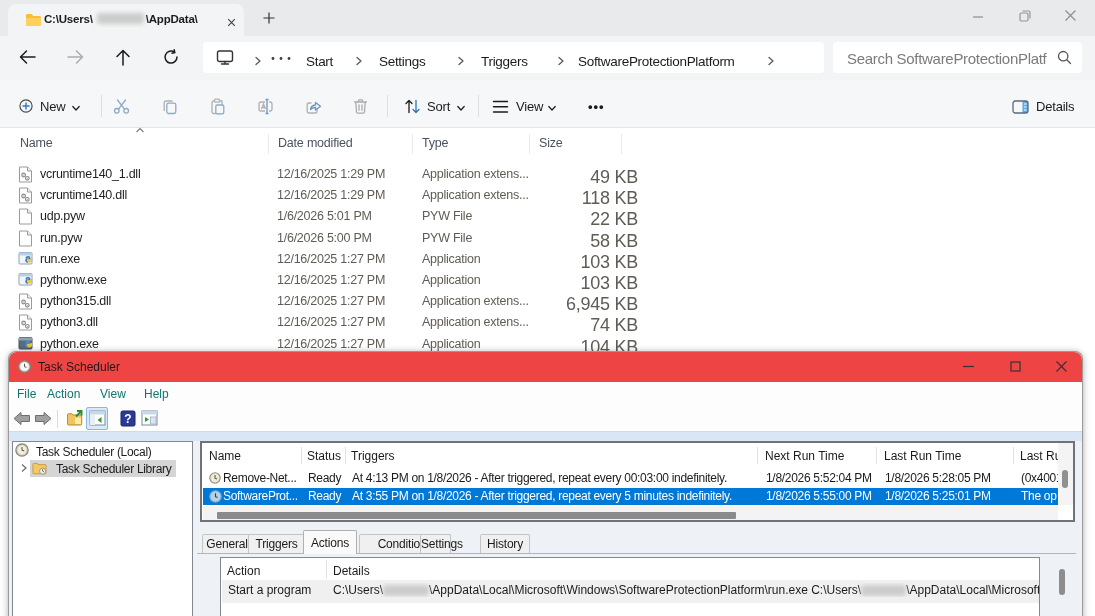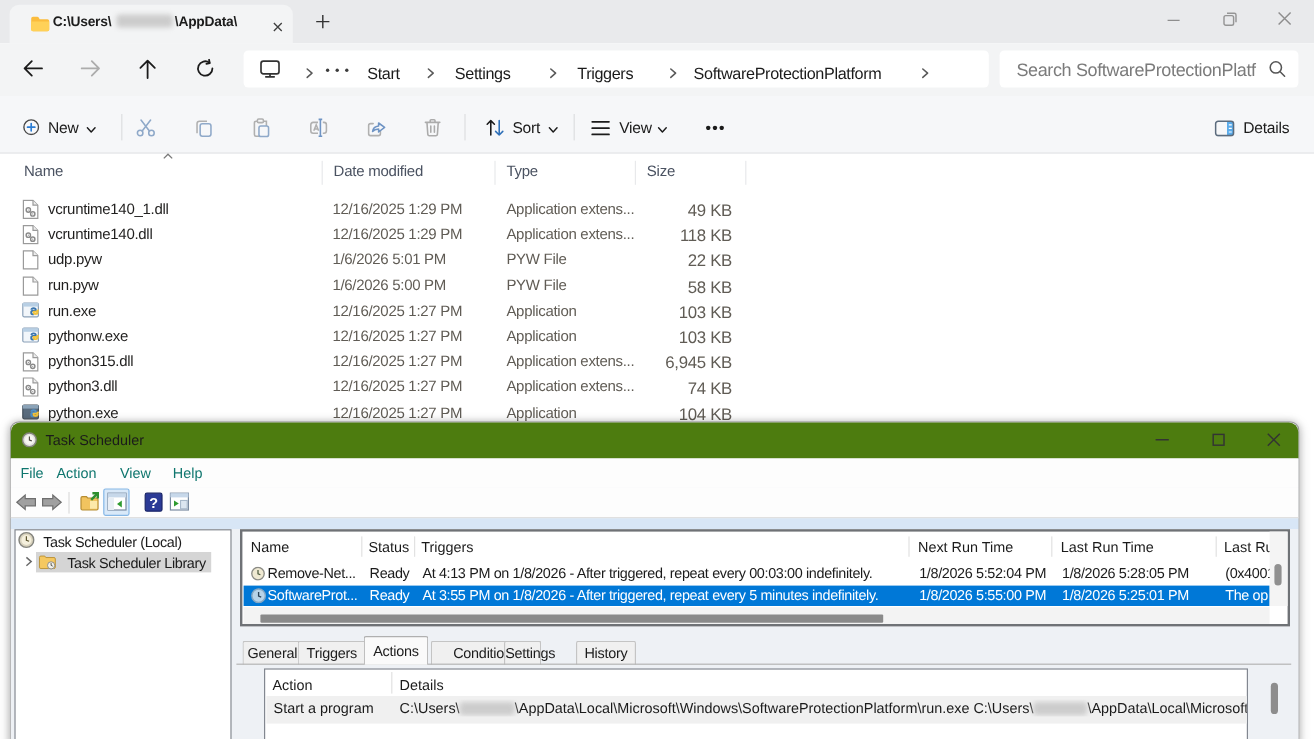--- a/index.html
+++ b/index.html
@@ -21,26 +21,26 @@
 .chev{position:absolute;top:14px;width:10px;height:10px;color:#5a5a5a}
 .cmdtxt{position:absolute;top:99px;font-size:13px;color:#1b1b1b;letter-spacing:-.2px}
 .hsep{position:absolute;top:95px;width:1px;height:22px;background:#dcdee0}
 
 .colhead{position:absolute;top:136px;font-size:12.5px;color:#4a5261;letter-spacing:-.2px}
 .coldiv{position:absolute;top:134px;width:1px;height:20px;background:#e8e9eb}
 .frow{position:absolute;left:0;width:1095px;height:21px}
 .frow .nm{position:absolute;left:40px;top:3px;font-size:12.5px;color:#201f1e;letter-spacing:-.25px}
 .frow .dt{position:absolute;left:277px;top:3px;font-size:12.5px;color:#605c55;letter-spacing:-.25px}
 .frow .ty{position:absolute;left:422px;top:3px;font-size:12.5px;color:#605c55;letter-spacing:-.25px}
-.frow .sz{position:absolute;left:470px;top:3px;width:140px;text-align:right;font-size:14px;color:#605c55;letter-spacing:-.25px}
+.frow .sz{position:absolute;left:498px;top:3px;width:140px;text-align:right;font-size:18px;color:#605c55;letter-spacing:-.25px}
 .frow svg{position:absolute;left:18px;top:2px}
 .blur{display:inline-block;height:11px;background:#cccccc;border-radius:3px;filter:blur(2px);vertical-align:middle}
 
 #ts{left:8px;top:351px;width:1075px;height:270px;background:#eef1f5;border:1px solid #9a9a9a;border-bottom:none;border-radius:8px 8px 0 0;box-shadow:0 0 5px rgba(0,0,0,.16), 0 2px 10px rgba(0,0,0,.18)}
-#tstitle{left:0;top:0;width:1073px;height:30px;background:#4d7c0f;border-radius:8px 8px 0 0}
+#tstitle{left:0;top:0;width:1073px;height:30px;background:#ef4444;border-radius:8px 8px 0 0}
 #tstitle .t{position:absolute;left:29px;top:8px;font-size:12px;color:#1b1b1b}
 #tsmenu{left:0;top:30px;width:1073px;height:24px;background:#fdfdfd}
 #tsmenu span{position:absolute;top:5px;font-size:12px;color:#0f766e}
 #tstools{left:0;top:54px;width:1073px;height:26px;background:#fdfdfd;border-bottom:1px solid #d9d9d9}
 #bluestrip{left:0;top:80px;width:1073px;height:9px;background:#d8e6f6}
 #tree{left:3px;top:89px;width:181px;height:181px;background:#fff;border:1px solid #828790}
 #tasklist{left:191px;top:89px;width:875px;height:81px;background:#fff;border:2px solid #6f7276}
 #tabsrow{left:188px;top:176px;width:879px;height:26px}
 #detailbox{left:211px;top:205px;width:820px;height:70px;background:#fff;border:1px solid #828790}
 .tstab{position:absolute;top:6px;height:20px;font-size:12px;color:#1b1b1b;padding-top:2px;text-align:center;border:1px solid #c4c4c4;border-bottom:none;background:#f0f0f0;border-radius:2px 2px 0 0;letter-spacing:-.2px}

